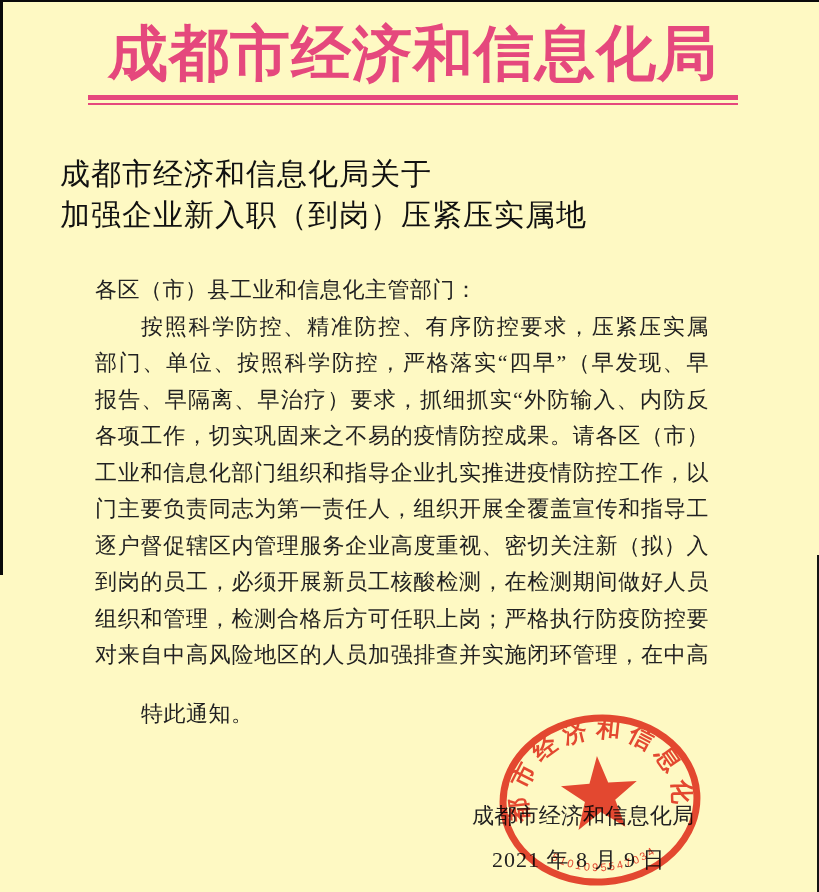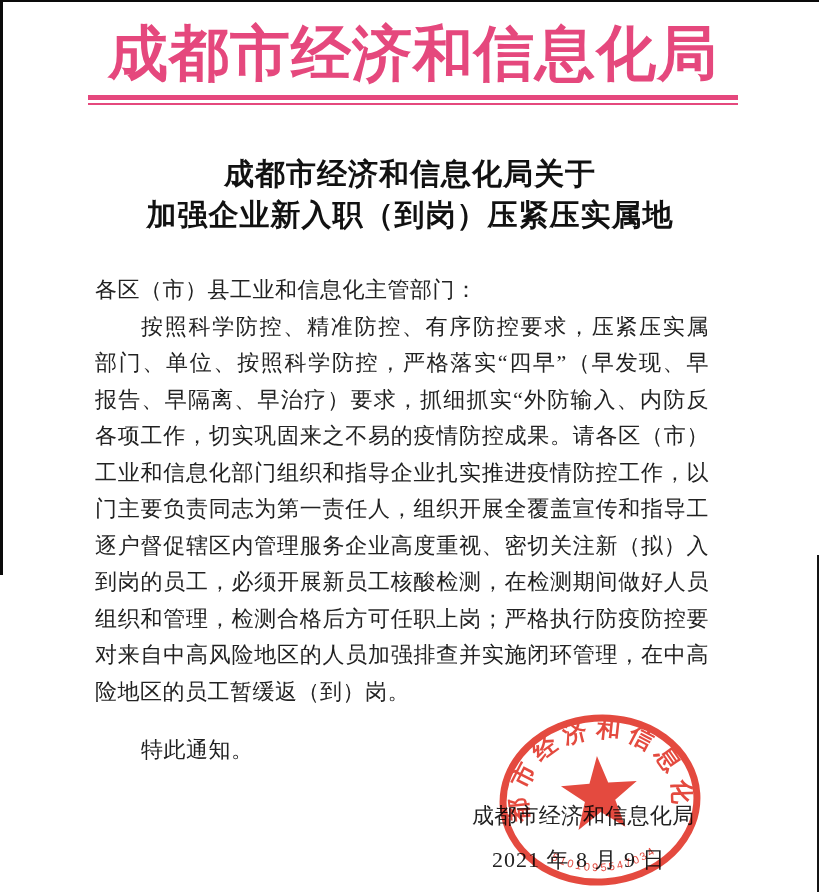--- a/index.html
+++ b/index.html
@@ -4,21 +4,21 @@
 <style>
   html,body{margin:0;padding:0;}
   body{
     font-family:"Liberation Serif", serif;
     background:#9a9a9a;
   }
   .page{
     position:relative;
     width:819px;height:892px;
     margin:0 auto;
-    background:#ffffff;
+    background:#fef9c3;
     overflow:hidden;
   }
   
   .artifact-top{position:absolute;top:0;left:0;width:819px;height:2px;background:#0a0a0a;}
   .artifact-left{position:absolute;top:0;left:0;width:3px;height:575px;background:#0a0a0a;}
   .artifact-right{position:absolute;top:555px;right:0;width:2px;height:337px;background:#141414;}
 
   
   .letterhead{
     position:absolute;top:16px;left:88px;width:650px;
@@ -34,22 +34,21 @@
     background:#e5487d;
   }
   .rule-thin{
     position:absolute;top:103px;left:88px;width:650px;height:2px;
     background:#e5487d;
   }
 
   
   .doc-title{
     position:absolute;top:153px;left:60px;width:700px;
-    text-align:center;
-    font-weight:bold;
+    font-weight:normal;
     color:#111;
     font-size:30px;line-height:41px;
     letter-spacing:1px;
   }
 
   
   .body-text{
     position:absolute;top:272px;left:95px;width:614px;
     color:#222;
     font-size:22px;
@@ -114,21 +113,20 @@
     <div class="bline fill indent">按照科学防控、精准防控、有序防控要求，压紧压实属地、</div>
     <div class="bline fill">部门、单位、按照科学防控，严格落实“四早”（早发现、早</div>
     <div class="bline fill">报告、早隔离、早治疗）要求，抓细抓实“外防输入、内防反弹”</div>
     <div class="bline fill">各项工作，切实巩固来之不易的疫情防控成果。请各区（市）县</div>
     <div class="bline fill">工业和信息化部门组织和指导企业扎实推进疫情防控工作，以部</div>
     <div class="bline fill">门主要负责同志为第一责任人，组织开展全覆盖宣传和指导工作，</div>
     <div class="bline fill">逐户督促辖区内管理服务企业高度重视、密切关注新（拟）入职</div>
     <div class="bline fill">到岗的员工，必须开展新员工核酸检测，在检测期间做好人员的</div>
     <div class="bline fill">组织和管理，检测合格后方可任职上岗；严格执行防疫防控要求，</div>
     <div class="bline fill">对来自中高风险地区的人员加强排查并实施闭环管理，在中高风</div>
-    <div class="bline">险地区的员工暂缓返（到）岗。</div>
     <div class="bline indent closing">特此通知。</div>
   </div>
 
   <div class="sig-agency">成都市经济和信息化局</div>
   <div class="sig-date">2021 年 8 月 9 日</div>
 
   <svg class="seal" viewBox="0 0 212 178" xmlns="http://www.w3.org/2000/svg">
     <g transform="rotate(-4 106 88)">
       <ellipse cx="106" cy="88" rx="97" ry="82" fill="none" stroke="#e23a2e" stroke-width="7"></ellipse>
       <polygon fill="#e23a2e" points="106,44 115.4,71.1 144,71.6 121.2,88.9 129.5,116.4 106,100 82.5,116.4 90.8,88.9 68,71.6 96.6,71.1"></polygon>

